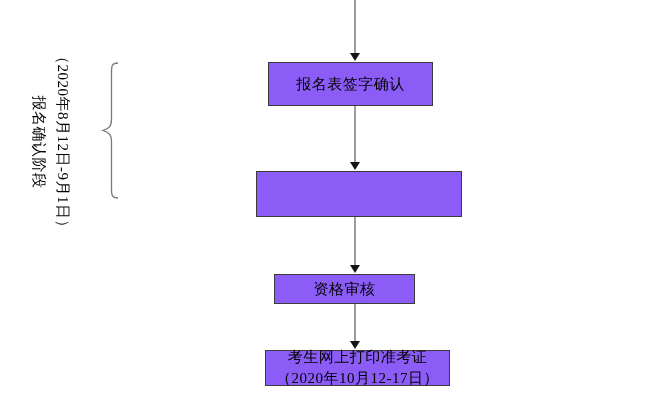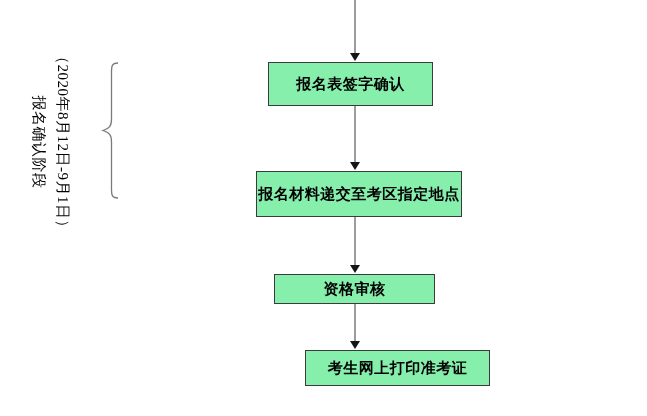--- a/index.html
+++ b/index.html
@@ -9,37 +9,37 @@
     background:#ffffff;
     font-family:"Liberation Serif","DejaVu Serif",serif;
     color:#000000;
     overflow:hidden;
   }
 
   
   .box {
     position:absolute;
     box-sizing:border-box;
-    background:#86efac;
+    background:#8b5cf6;
     border:1.5px solid #3b3b3b;
     display:flex;
     flex-direction:column;
     justify-content:center;
     align-items:center;
     text-align:center;
     font-size:15px;
-    font-weight:700;
+    font-weight:400;
     line-height:21px;
     letter-spacing:0.5px;
   }
   .box span { display:block; }
   .box1 { left:268px; top:62px;  width:165px; height:44px; }
   .box2 { left:256px; top:171px; width:206px; height:46px; }
-  .box3 { left:274px; top:274px; width:161px; height:30px;align-items:center; }
-  .box4 { left:265px; top:350px; width:185px; height:36px;margin-left:40px; }
+  .box3 { left:274px; top:274px; width:141px; height:30px;align-items:center; }
+  .box4 { left:265px; top:350px; width:185px; height:36px; }
 
   
   .vline {
     position:absolute;
     left:354px;
     width:2px;
     background:#9c9c9c;
   }
   .c0 { top:0;     height:54px; }
   .c1 { top:106px; height:57px; }
@@ -105,24 +105,24 @@
   <div class="arrowhead a2"></div>
 
   <div class="vline c3"></div>
   <div class="arrowhead a3"></div>
 
   <div class="box box1">
     <span>报名表签字确认</span>
   </div>
 
   <div class="box box2">
-    <span>报名材料递交至考区指定地点</span>
   </div>
 
   <div class="box box3">
     <span>资格审核</span>
   </div>
 
   <div class="box box4">
     <span>考生网上打印准考证</span>
+    <span>（2020年10月12-17日）</span>
   </div>
 
 </div>
 
 </body></html>

